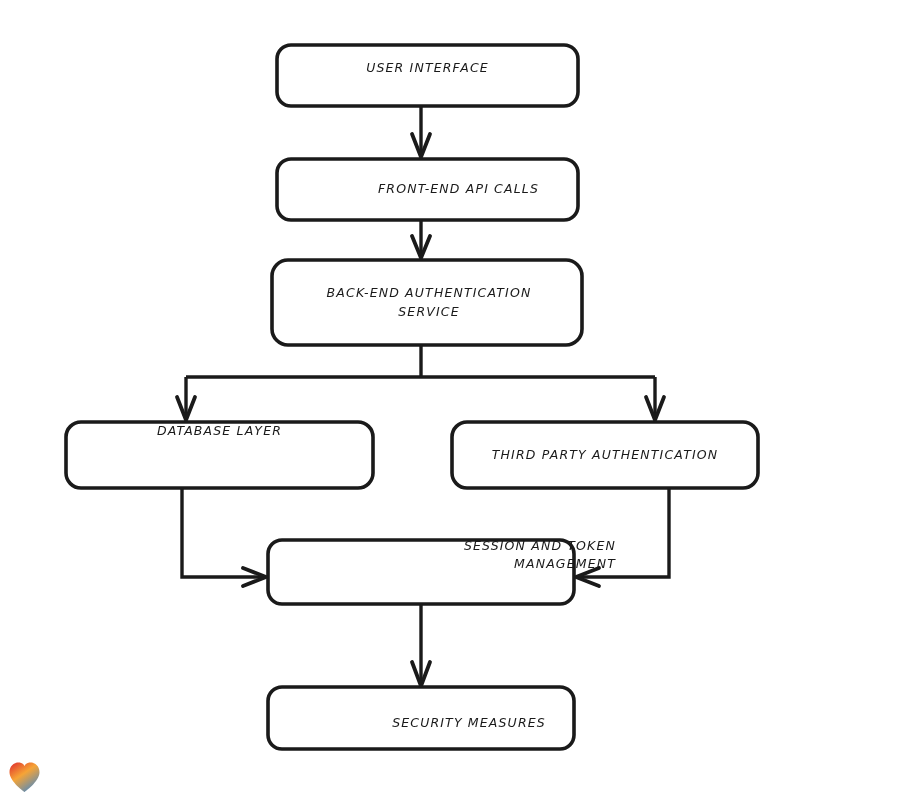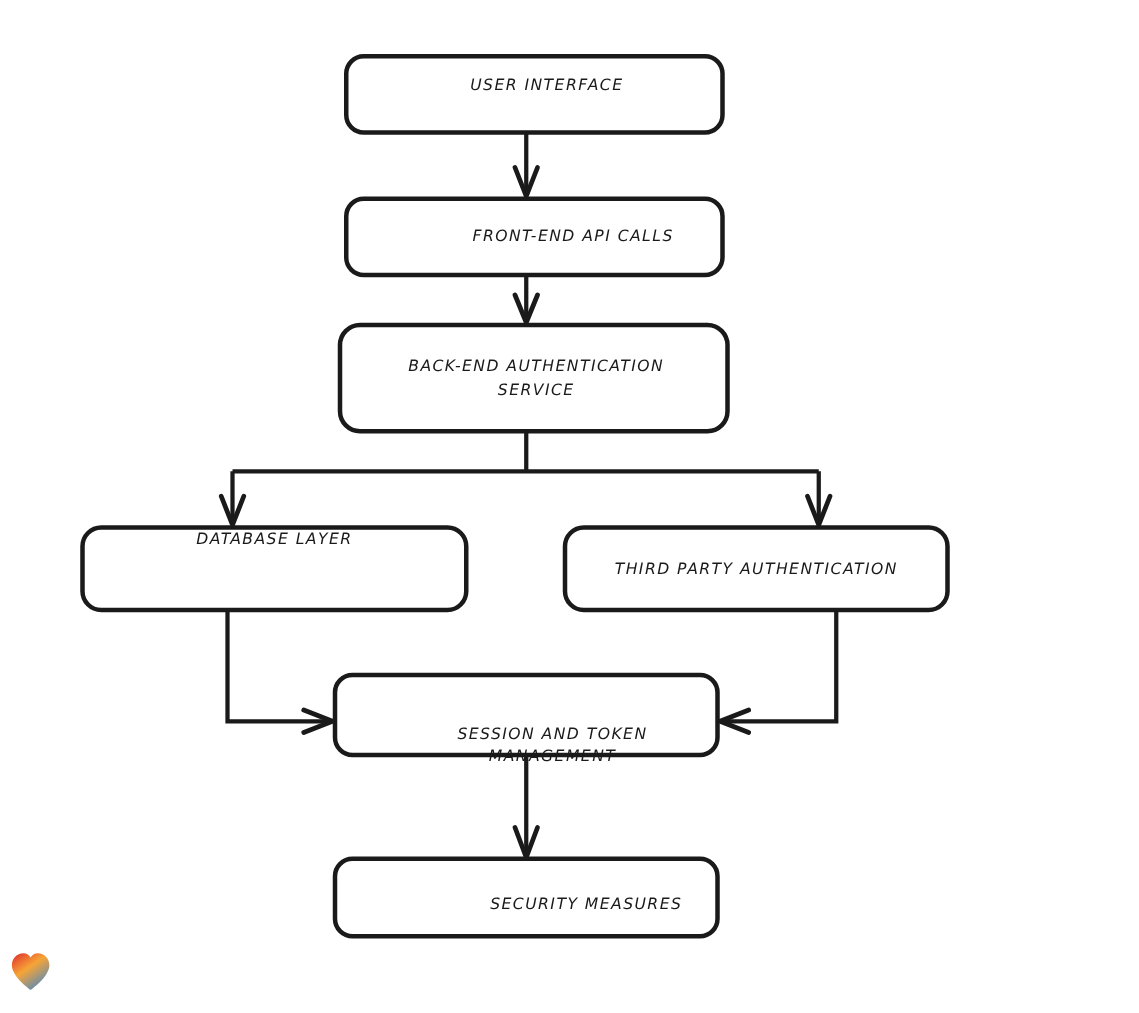--- a/index.html
+++ b/index.html
@@ -123,41 +123,41 @@
     <path d="M 16.5 31
              C 16.5 31 1.5 20.5 1.5 11.2
              C 1.5 5.6 5.6 1.6 10.6 1.6
              C 13.6 1.6 15.6 3.2 16.5 5.0
              C 17.4 3.2 19.4 1.6 22.4 1.6
              C 27.4 1.6 31.5 5.6 31.5 11.2
              C 31.5 20.5 16.5 31 16.5 31 Z" fill="url(#heartGrad2)"></path>
   </g>
 </svg>
 
-<div class="node-label" style="left:287px; top:45px; width:301px; height:46px;">
+<div class="node-label" style="left:277px; top:45px; width:301px; height:46px;">
   <span>User Interface</span>
 </div>
 
 <div class="node-label" style="left:277px; top:159px; width:363px; height:61px;">
   <span>Front-End API Calls</span>
 </div>
 
 <div class="node-label" style="left:274px; top:260px; width:310px; height:85px; flex-direction:column;">
   <span>Back-End Authentication</span>
   <span>Service</span>
 </div>
 
 <div class="node-label" style="left:66px; top:398px; width:307px; height:66px;">
   <span>Database Layer</span>
 </div>
 
 <div class="node-label" style="left:452px; top:422px; width:306px; height:66px;">
   <span>Third Party Authentication</span>
 </div>
 
-<div class="node-label" style="left:268px; top:564px; width:348px; height:64px; flex-direction:column;">
+<div class="node-label" style="left:268px; top:523px; width:348px; height:64px; flex-direction:column;align-items:flex-end;">
   <span>Session and Token</span>
   <span>Management</span>
 </div>
 
 <div class="node-label" style="left:268px; top:687px; width:306px; height:72px;padding-left:48px;">
   <span>Security Measures</span>
 </div>
 
 </body></html>

